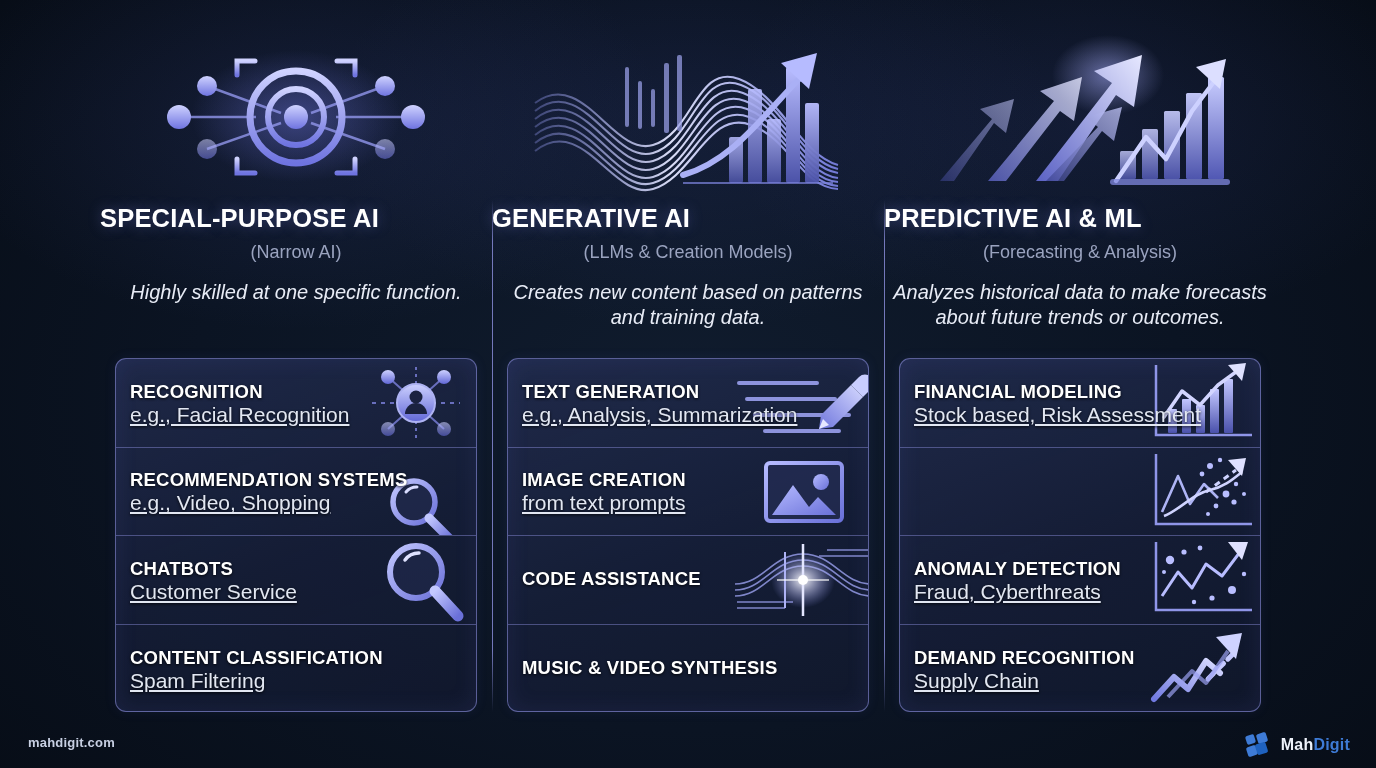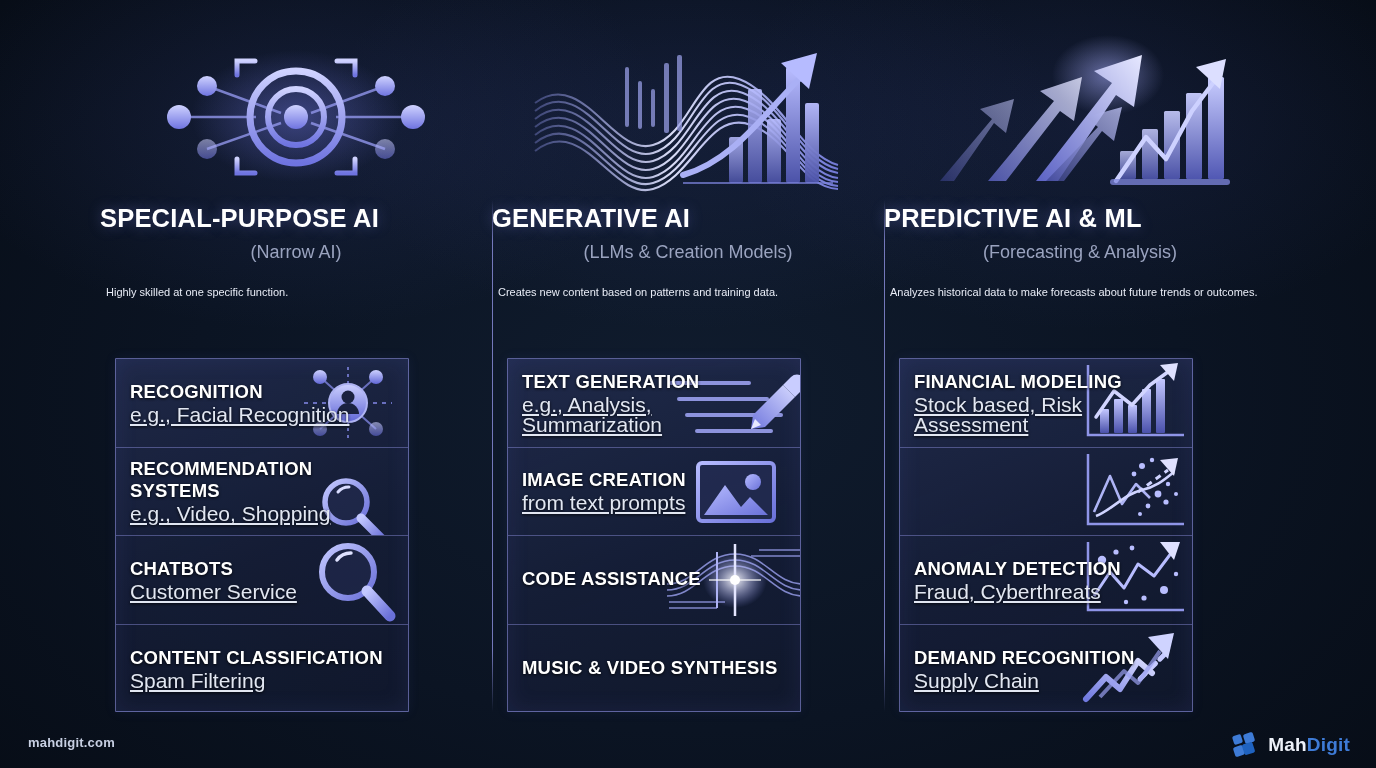--- a/index.html
+++ b/index.html
@@ -39,27 +39,27 @@
     color:#ffffff;
     font-size:25.5px; font-weight:bold; letter-spacing:0.2px;
     text-shadow:0 0 14px rgba(140,150,255,0.35);
   }
   .col-sub {
     position:absolute; top:242px; left:0; width:392px;
     text-align:center; color:#9aa3bf; font-size:18px;
   }
   .col-desc {
     position:absolute; top:280px; left:6px; width:380px;
-    color:#e8ecf6; font-size:11px; line-height:25px;
+    text-align:center; color:#e8ecf6; font-size:20px; line-height:25px;font-style:italic;
   }
 
   .card-list {
-    position:absolute; left:15px; top:358px; width:294px; height:354px;
+    position:absolute; left:15px; top:358px; width:362px; height:354px;
     border:1px solid rgba(150,152,235,0.55);
-    border-radius:1px;
+    border-radius:11px;
     background:linear-gradient(160deg, rgba(36,46,82,0.80) 0%, rgba(24,32,60,0.72) 55%, rgba(19,26,48,0.70) 100%);
     box-shadow:0 0 22px rgba(90,100,200,0.13) inset, 0 0 12px rgba(80,90,190,0.10);
     overflow:hidden;
   }
   .card-row {
     position:relative; height:88.5px;
     border-bottom:1px solid rgba(150,152,235,0.42);
     padding:0 14px; display:flex; flex-direction:column; justify-content:center;
     overflow:hidden;
   }
@@ -86,21 +86,21 @@
 
   .footer-left {
     position:absolute; left:28px; top:735px;
     color:#c7cfe2; font-size:13px; font-weight:bold; letter-spacing:0.2px;
   }
   .footer-right {
     position:absolute; right:26px; top:732px;
     display:flex; align-items:center; gap:8px;
   }
   .brand-mark { width:28px; height:26px; }
-  .brand-text { font-size:19px; font-weight:bold; letter-spacing:0.2px; }
+  .brand-text { font-size:16px; font-weight:bold; letter-spacing:0.2px; }
   .brand-a { color:#eef2fa; }
   .brand-b { color:#3e7bd6; }
 
   svg { display:block; overflow:visible; }
 </style>
 </head>
 <body>
 
 <div class="stage">
 

